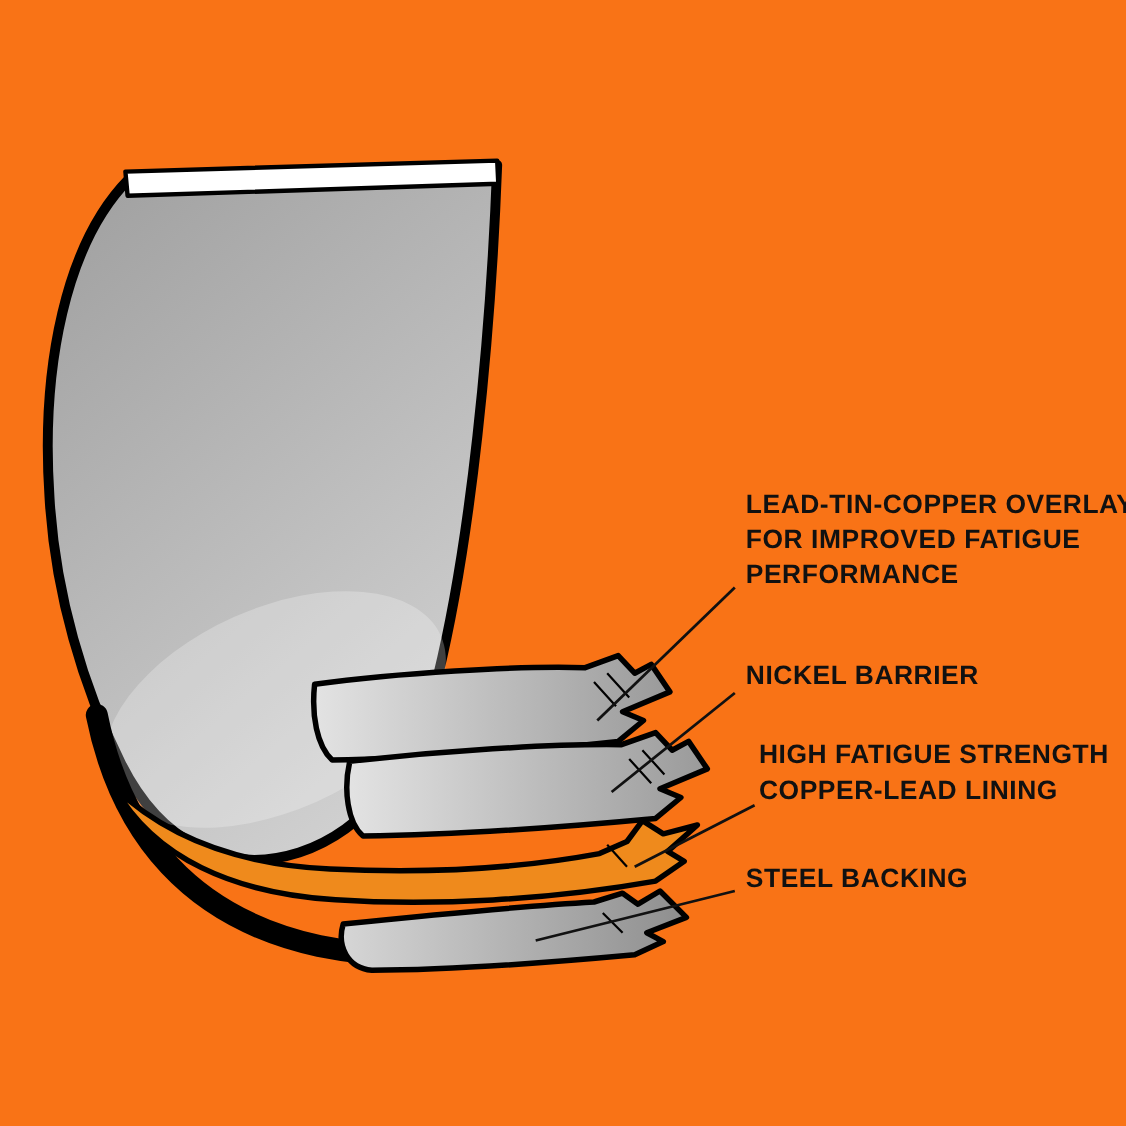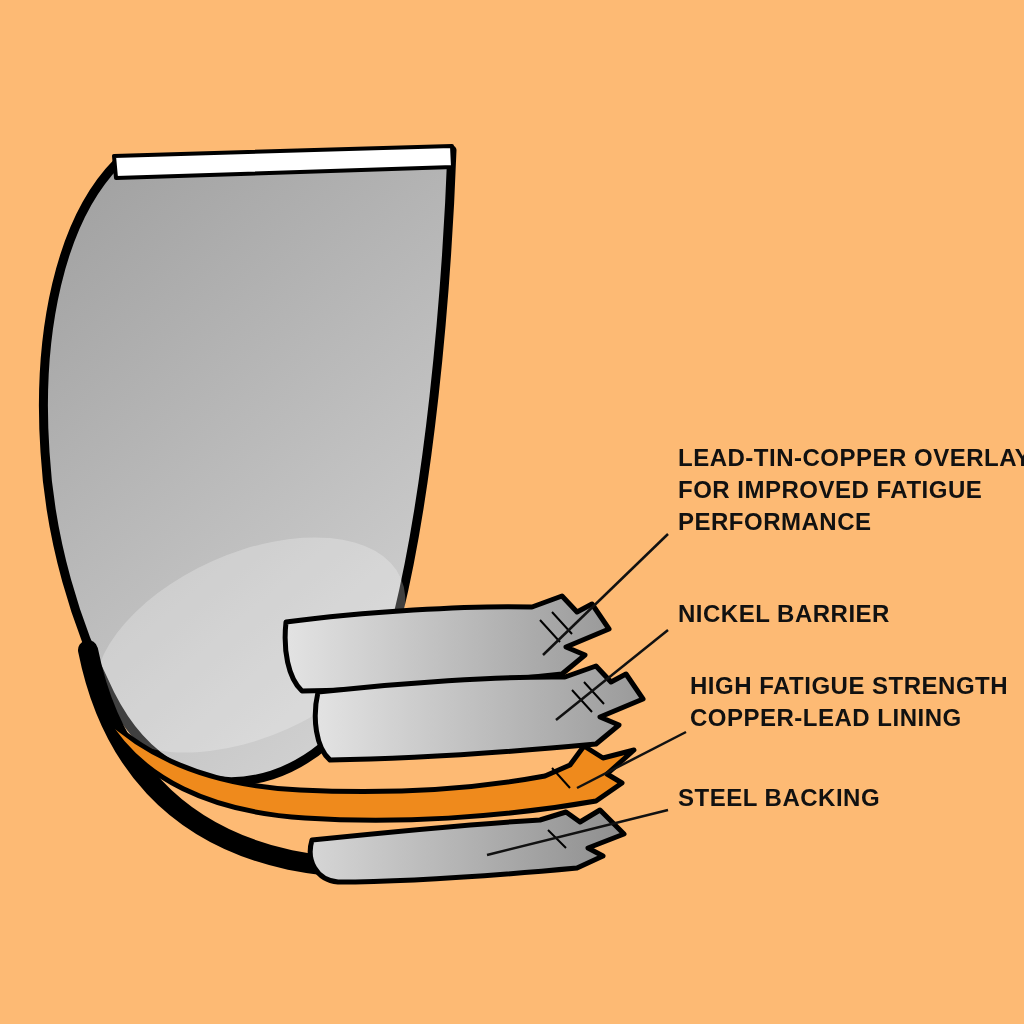--- a/index.html
+++ b/index.html
@@ -4,21 +4,21 @@
 <style>
   html, body {
     margin: 0;
     padding: 0;
     background: #ffffff;
   }
   #stage {
     width: 1024px;
     height: 1024px;
     position: relative;
-    background: #fdba74;
+    background: #f97316;
     overflow: hidden;
   }
   svg {
     display: block;
   }
   .label-text {
     font-family: "Liberation Sans", "DejaVu Sans", sans-serif;
     font-weight: bold;
     font-size: 24px;
     letter-spacing: 0.5px;

